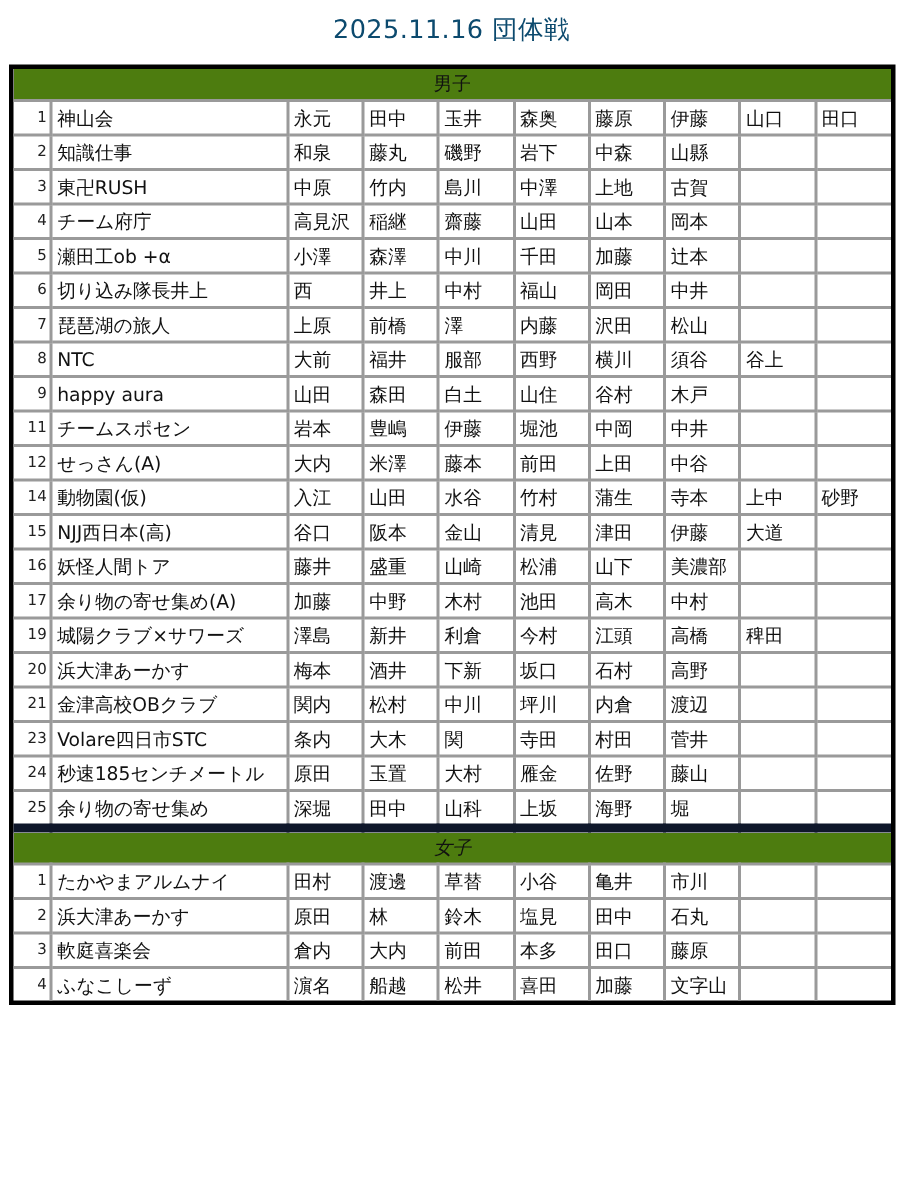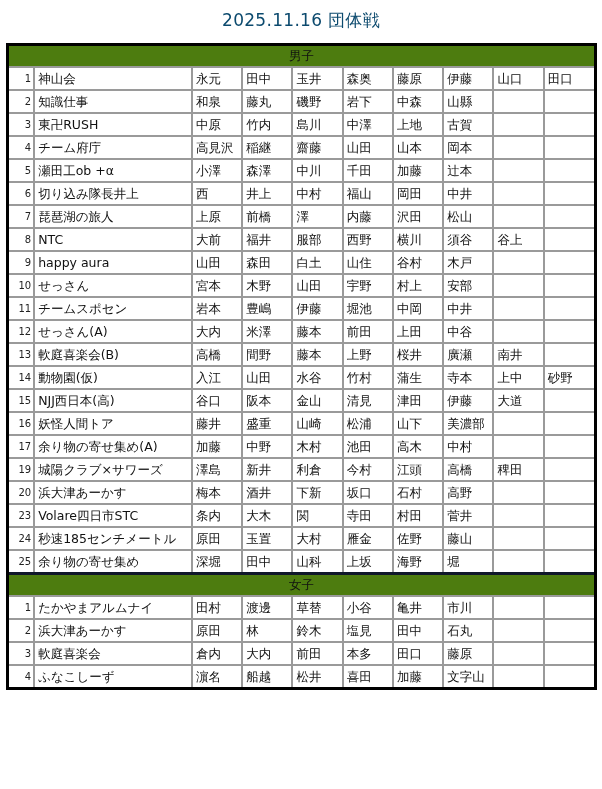--- a/index.html
+++ b/index.html
@@ -6,21 +6,21 @@
   body { width: 602px; height: 789px; position: relative; font-family: "DejaVu Sans", "Liberation Sans", sans-serif; color: #111; overflow: hidden; }
   .title { position: absolute; top: 9px; left: 0; width: 602px; text-align: center; font-size: 17px; line-height: 22px; color: #0c4a6e; letter-spacing: 0.3px; }
   .tbl-wrap { position: absolute; left: 6px; top: 43px; width: 585px; border: 3px solid #000; }
   table { border-collapse: collapse; width: 585px; table-layout: fixed; }
   td { border: 2px solid #9a9a9a; height: 21px; padding: 0 3px; font-size: 12.5px; line-height: 21px; white-space: nowrap; overflow: hidden; }
   tr:first-child td { border-top: none; }
   td:first-child { border-left: none; }
   td:last-child { border-right: none; }
   tr:last-child td { border-bottom: none; }
   .sec td { background: #4d7c0f; text-align: center; height: 20px; line-height: 20px; font-size: 12.5px; }
-  .sec-women td { border-top: 3px solid #0f172a; }
+  .sec-women td { border-top: 6px solid #0f172a; font-style: italic; }
   td.num { text-align: right; font-size: 10px; padding: 0 2px 0 0; color: #222; }
   td.team { padding-left: 3px; }
   col.c-num { width: 25px; }
   col.c-team { width: 157px; }
   col.c-p { width: 50px; }
 </style>
 </head>
 <body>
 
 <div class="title">2025.11.16 団体戦</div>
@@ -145,32 +145,20 @@
           <td>山田</td>
           <td>森田</td>
           <td>白土</td>
           <td>山住</td>
           <td>谷村</td>
           <td>木戸</td>
           <td></td>
           <td></td>
         </tr>
         <tr>
-          <td class="num">10</td>
-          <td class="team">せっさん</td>
-          <td>宮本</td>
-          <td>木野</td>
-          <td>山田</td>
-          <td>宇野</td>
-          <td>村上</td>
-          <td>安部</td>
-          <td></td>
-          <td></td>
-        </tr>
-        <tr>
           <td class="num">11</td>
           <td class="team">チームスポセン</td>
           <td>岩本</td>
           <td>豊嶋</td>
           <td>伊藤</td>
           <td>堀池</td>
           <td>中岡</td>
           <td>中井</td>
           <td></td>
           <td></td>
@@ -178,32 +166,20 @@
         <tr>
           <td class="num">12</td>
           <td class="team">せっさん(A)</td>
           <td>大内</td>
           <td>米澤</td>
           <td>藤本</td>
           <td>前田</td>
           <td>上田</td>
           <td>中谷</td>
           <td></td>
-          <td></td>
-        </tr>
-        <tr>
-          <td class="num">13</td>
-          <td class="team">軟庭喜楽会(B)</td>
-          <td>高橋</td>
-          <td>間野</td>
-          <td>藤本</td>
-          <td>上野</td>
-          <td>桜井</td>
-          <td>廣瀬</td>
-          <td>南井</td>
           <td></td>
         </tr>
         <tr>
           <td class="num">14</td>
           <td class="team">動物園(仮)</td>
           <td>入江</td>
           <td>山田</td>
           <td>水谷</td>
           <td>竹村</td>
           <td>蒲生</td>
@@ -265,20 +241,32 @@
           <td>梅本</td>
           <td>酒井</td>
           <td>下新</td>
           <td>坂口</td>
           <td>石村</td>
           <td>高野</td>
           <td></td>
           <td></td>
         </tr>
         <tr>
+          <td class="num">21</td>
+          <td class="team">金津高校OBクラブ</td>
+          <td>関内</td>
+          <td>松村</td>
+          <td>中川</td>
+          <td>坪川</td>
+          <td>内倉</td>
+          <td>渡辺</td>
+          <td></td>
+          <td></td>
+        </tr>
+        <tr>
           <td class="num">23</td>
           <td class="team">Volare四日市STC</td>
           <td>条内</td>
           <td>大木</td>
           <td>関</td>
           <td>寺田</td>
           <td>村田</td>
           <td>菅井</td>
           <td></td>
           <td></td>

